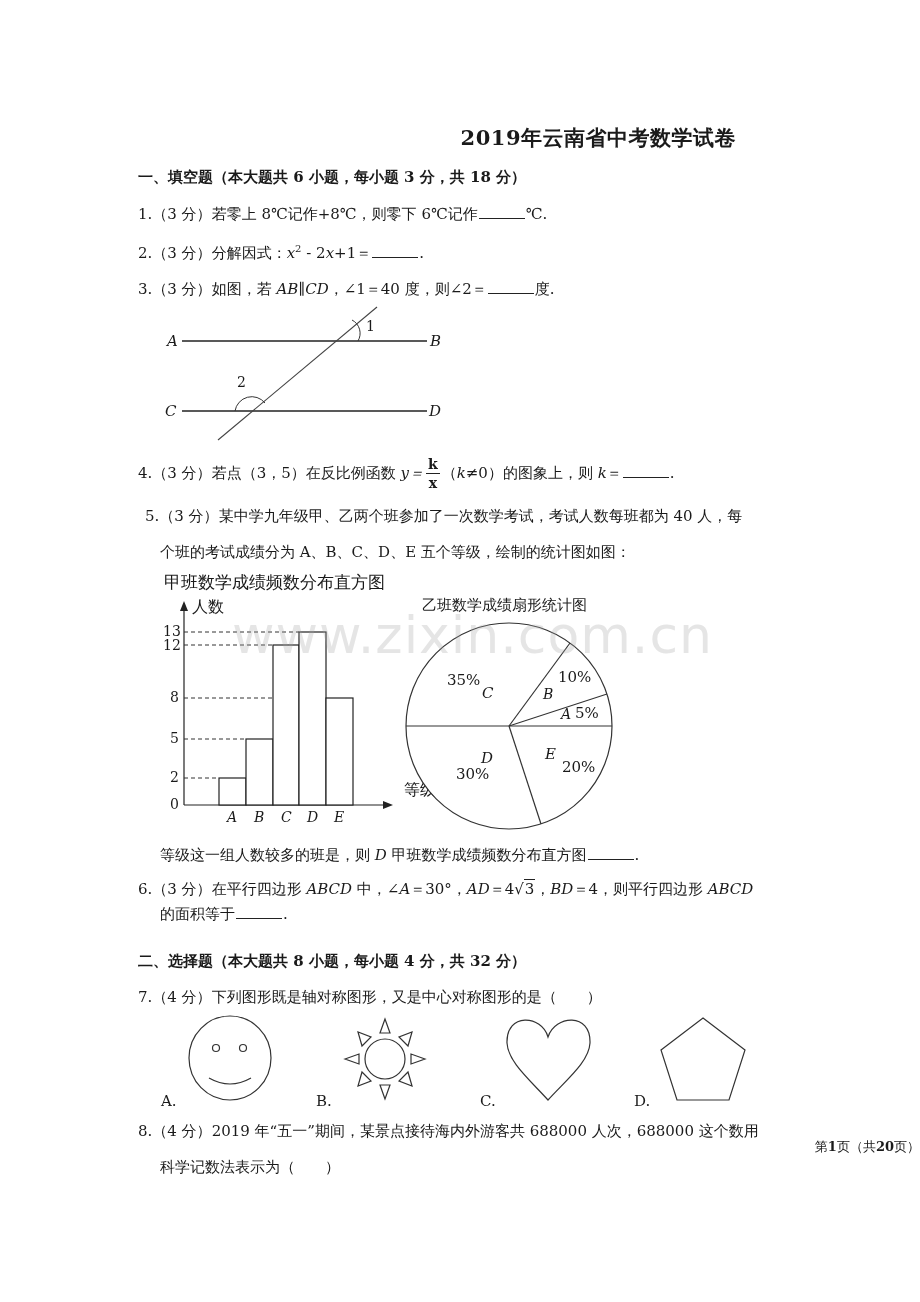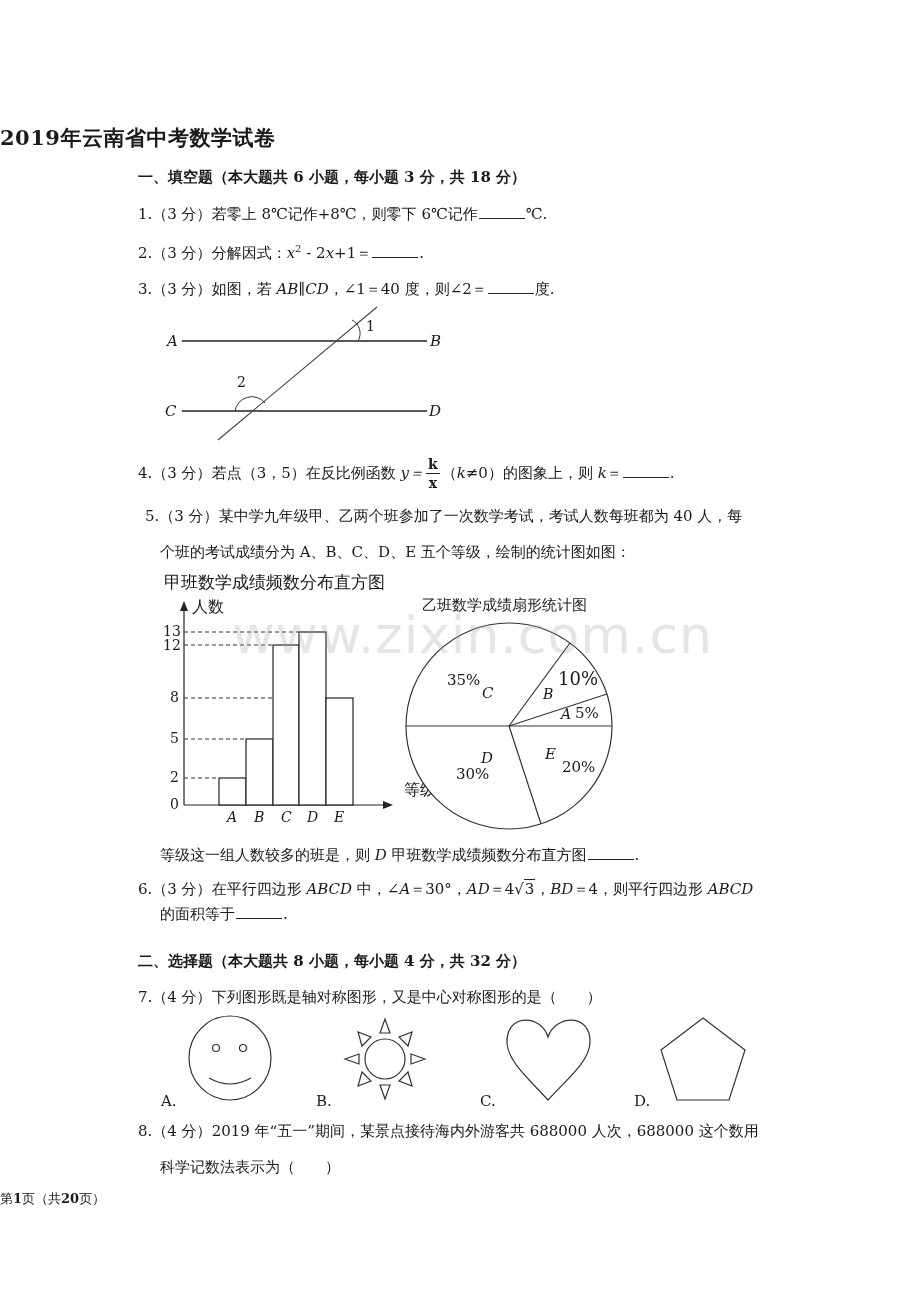--- a/index.html
+++ b/index.html
@@ -1,29 +1,29 @@
 <!DOCTYPE html>
 <html><head>
 <meta charset="utf-8">
 <style>
   html, body { margin:0; padding:0; background:#ffffff; }
   body { width:920px; height:1302px; position:relative; overflow:hidden;
          font-family:"DejaVu Serif","Liberation Serif",serif; color:#1a1a1a; }
   .abs { position:absolute; white-space:nowrap; }
-  .title { left:0; width:736px; top:124px; text-align:left; font-size:21px; font-weight:bold; letter-spacing:0.5px; }
+  .title { left:0; width:736px; top:124px; text-align:right; font-size:21px; font-weight:bold; letter-spacing:0.5px; }
   .section { left:138px; font-size:15px; font-weight:bold; }
   .q { left:138px; font-size:15px; }
   .q2 { left:160px; font-size:15px; }
   .blank { display:inline-block; width:46px; border-bottom:1px solid #222; height:14px; vertical-align:baseline; margin:0 1px; }
   .it { font-style:italic; }
   .frac { display:inline-block; vertical-align:middle; text-align:center; font-size:14px; line-height:18px; margin:0 2px; }
   .frac .num { display:block; border-bottom:1px solid #222; padding:0 2px; font-weight:bold; }
   .frac .den { display:block; font-weight:bold; }
   .sqrt { border-top:1px solid #222; padding:0 1px; }
-  .footer { left:0; width:920px; top:1190px; text-align:left; font-size:13px; }
+  .footer { left:0; width:920px; top:1138px; text-align:right; font-size:13px; }
   svg { position:absolute; left:0; top:0; }
   .wm { font-family:"DejaVu Sans","Liberation Sans",sans-serif; }
   .fig-text { font-family:"DejaVu Serif","Liberation Serif",serif; }
   .chart-title { font-family:"DejaVu Sans","Liberation Sans",sans-serif; }
 </style>
 </head>
 <body>
 
 <div class="abs title">2019年云南省中考数学试卷</div>
 
@@ -109,21 +109,21 @@
   <g stroke="#333" stroke-width="1.2">
     <line x1="509" y1="726" x2="612" y2="726"></line>
     <line x1="509" y1="726" x2="607" y2="694"></line>
     <line x1="509" y1="726" x2="570" y2="643"></line>
     <line x1="509" y1="726" x2="406" y2="726"></line>
     <line x1="509" y1="726" x2="541" y2="824"></line>
   </g>
 </svg>
 <div class="abs fig-text" style="left:447px;top:671px;font-size:15px;">35%</div>
 <div class="abs fig-text it" style="left:482px;top:684px;font-size:15px;">C</div>
-<div class="abs fig-text" style="left:558px;top:668px;font-size:18px;">10%</div>
+<div class="abs fig-text" style="left:558px;top:668px;font-size:15px;">10%</div>
 <div class="abs fig-text it" style="left:543px;top:686px;font-size:14px;">B</div>
 <div class="abs fig-text it" style="left:561px;top:706px;font-size:14px;">A</div>
 <div class="abs fig-text" style="left:575px;top:704px;font-size:15px;">5%</div>
 <div class="abs fig-text it" style="left:481px;top:749px;font-size:15px;">D</div>
 <div class="abs fig-text" style="left:456px;top:765px;font-size:15px;">30%</div>
 <div class="abs fig-text it" style="left:545px;top:745px;font-size:15px;">E</div>
 <div class="abs fig-text" style="left:562px;top:758px;font-size:15px;">20%</div>
 
 <div class="abs wm" style="left:232px;top:605px;font-size:52px;color:rgba(160,160,160,0.28);letter-spacing:1px;">www.zixin.com.cn</div>
 

